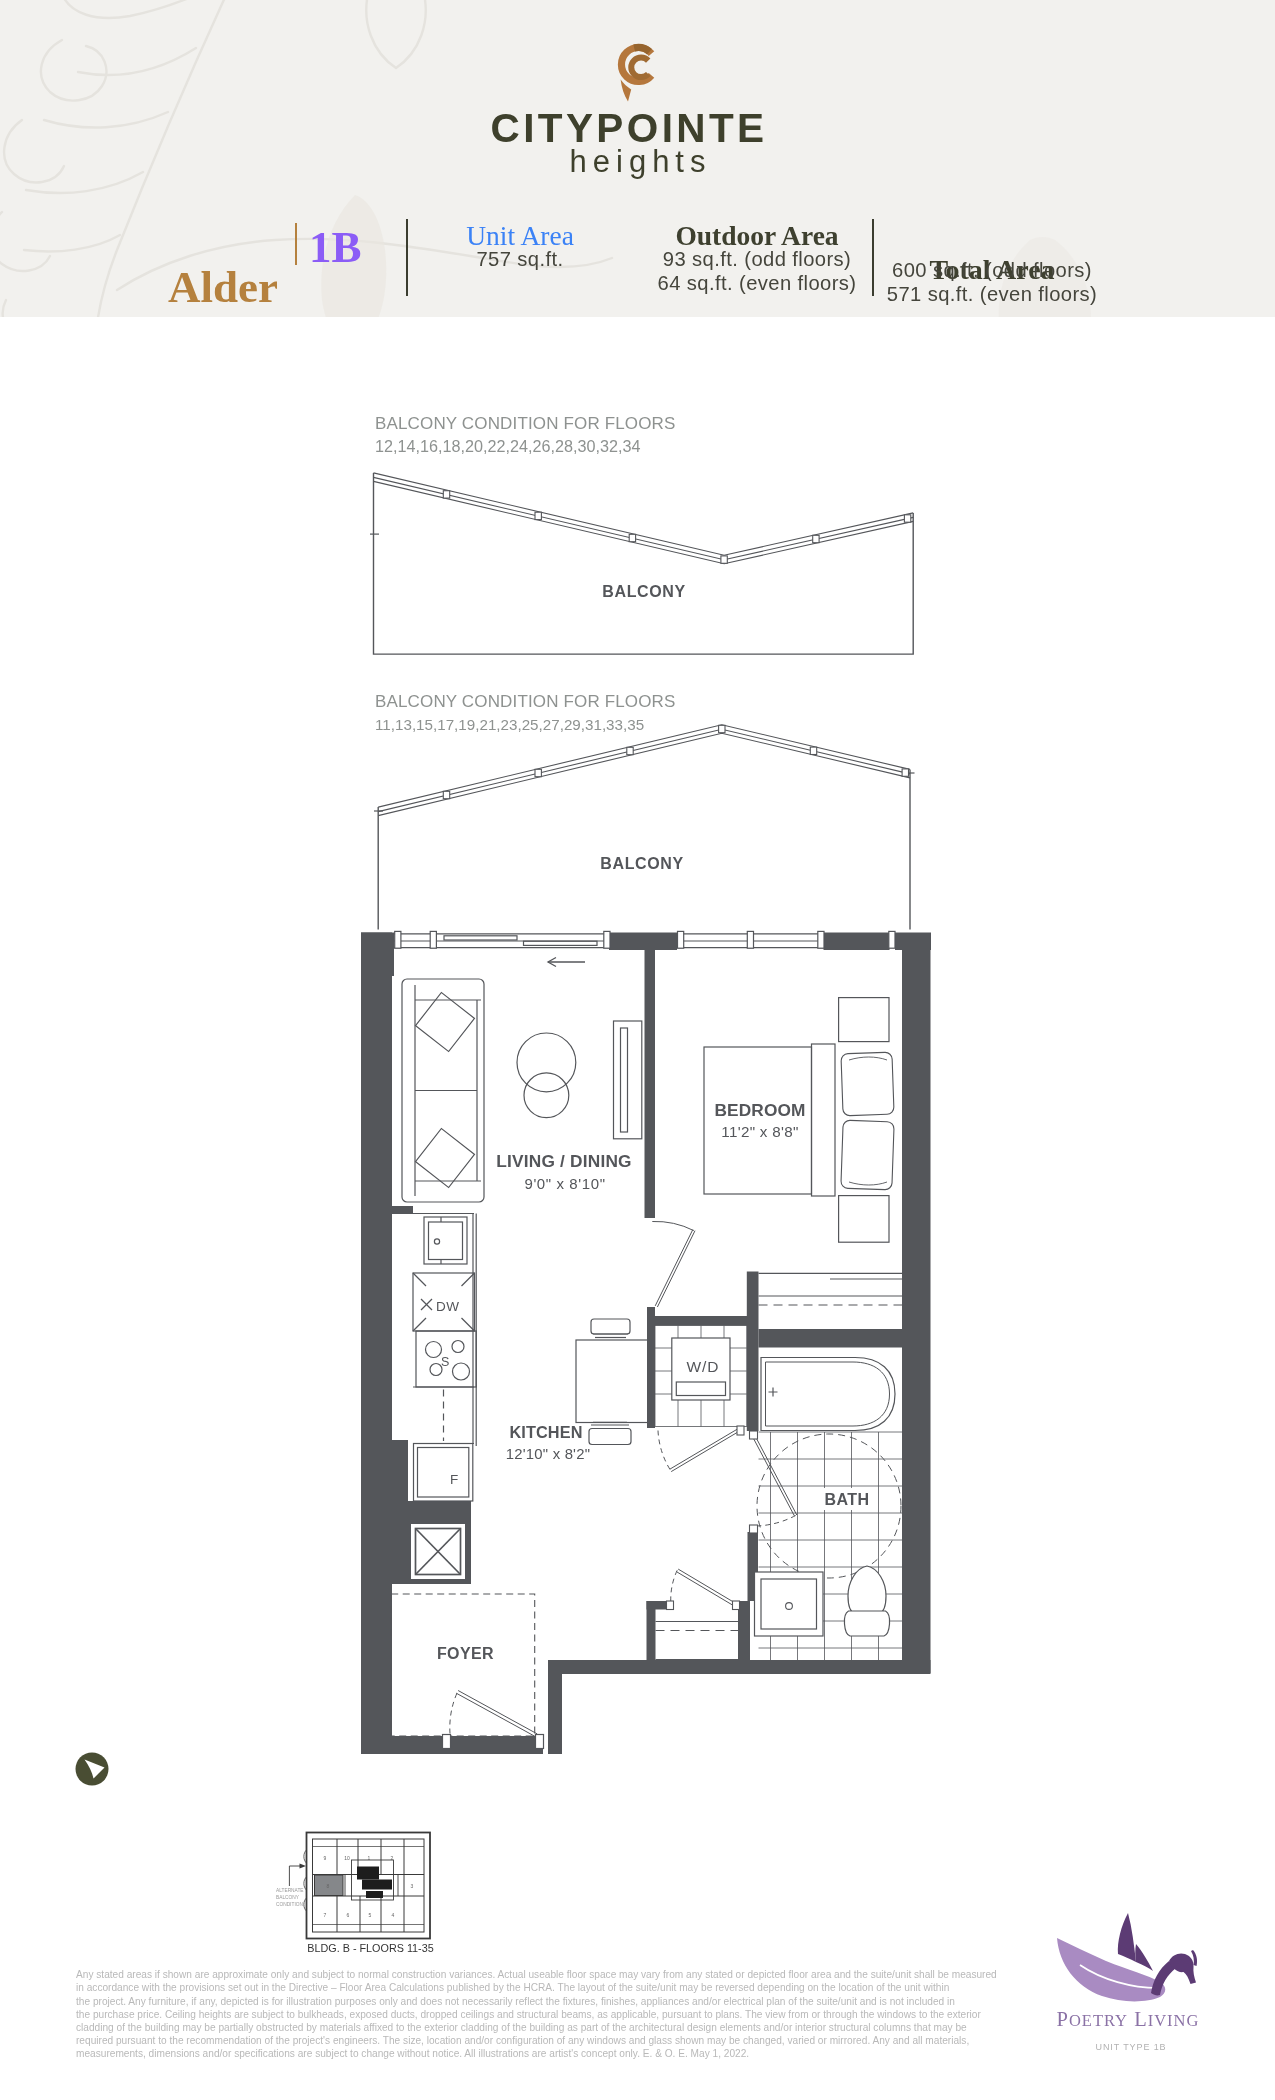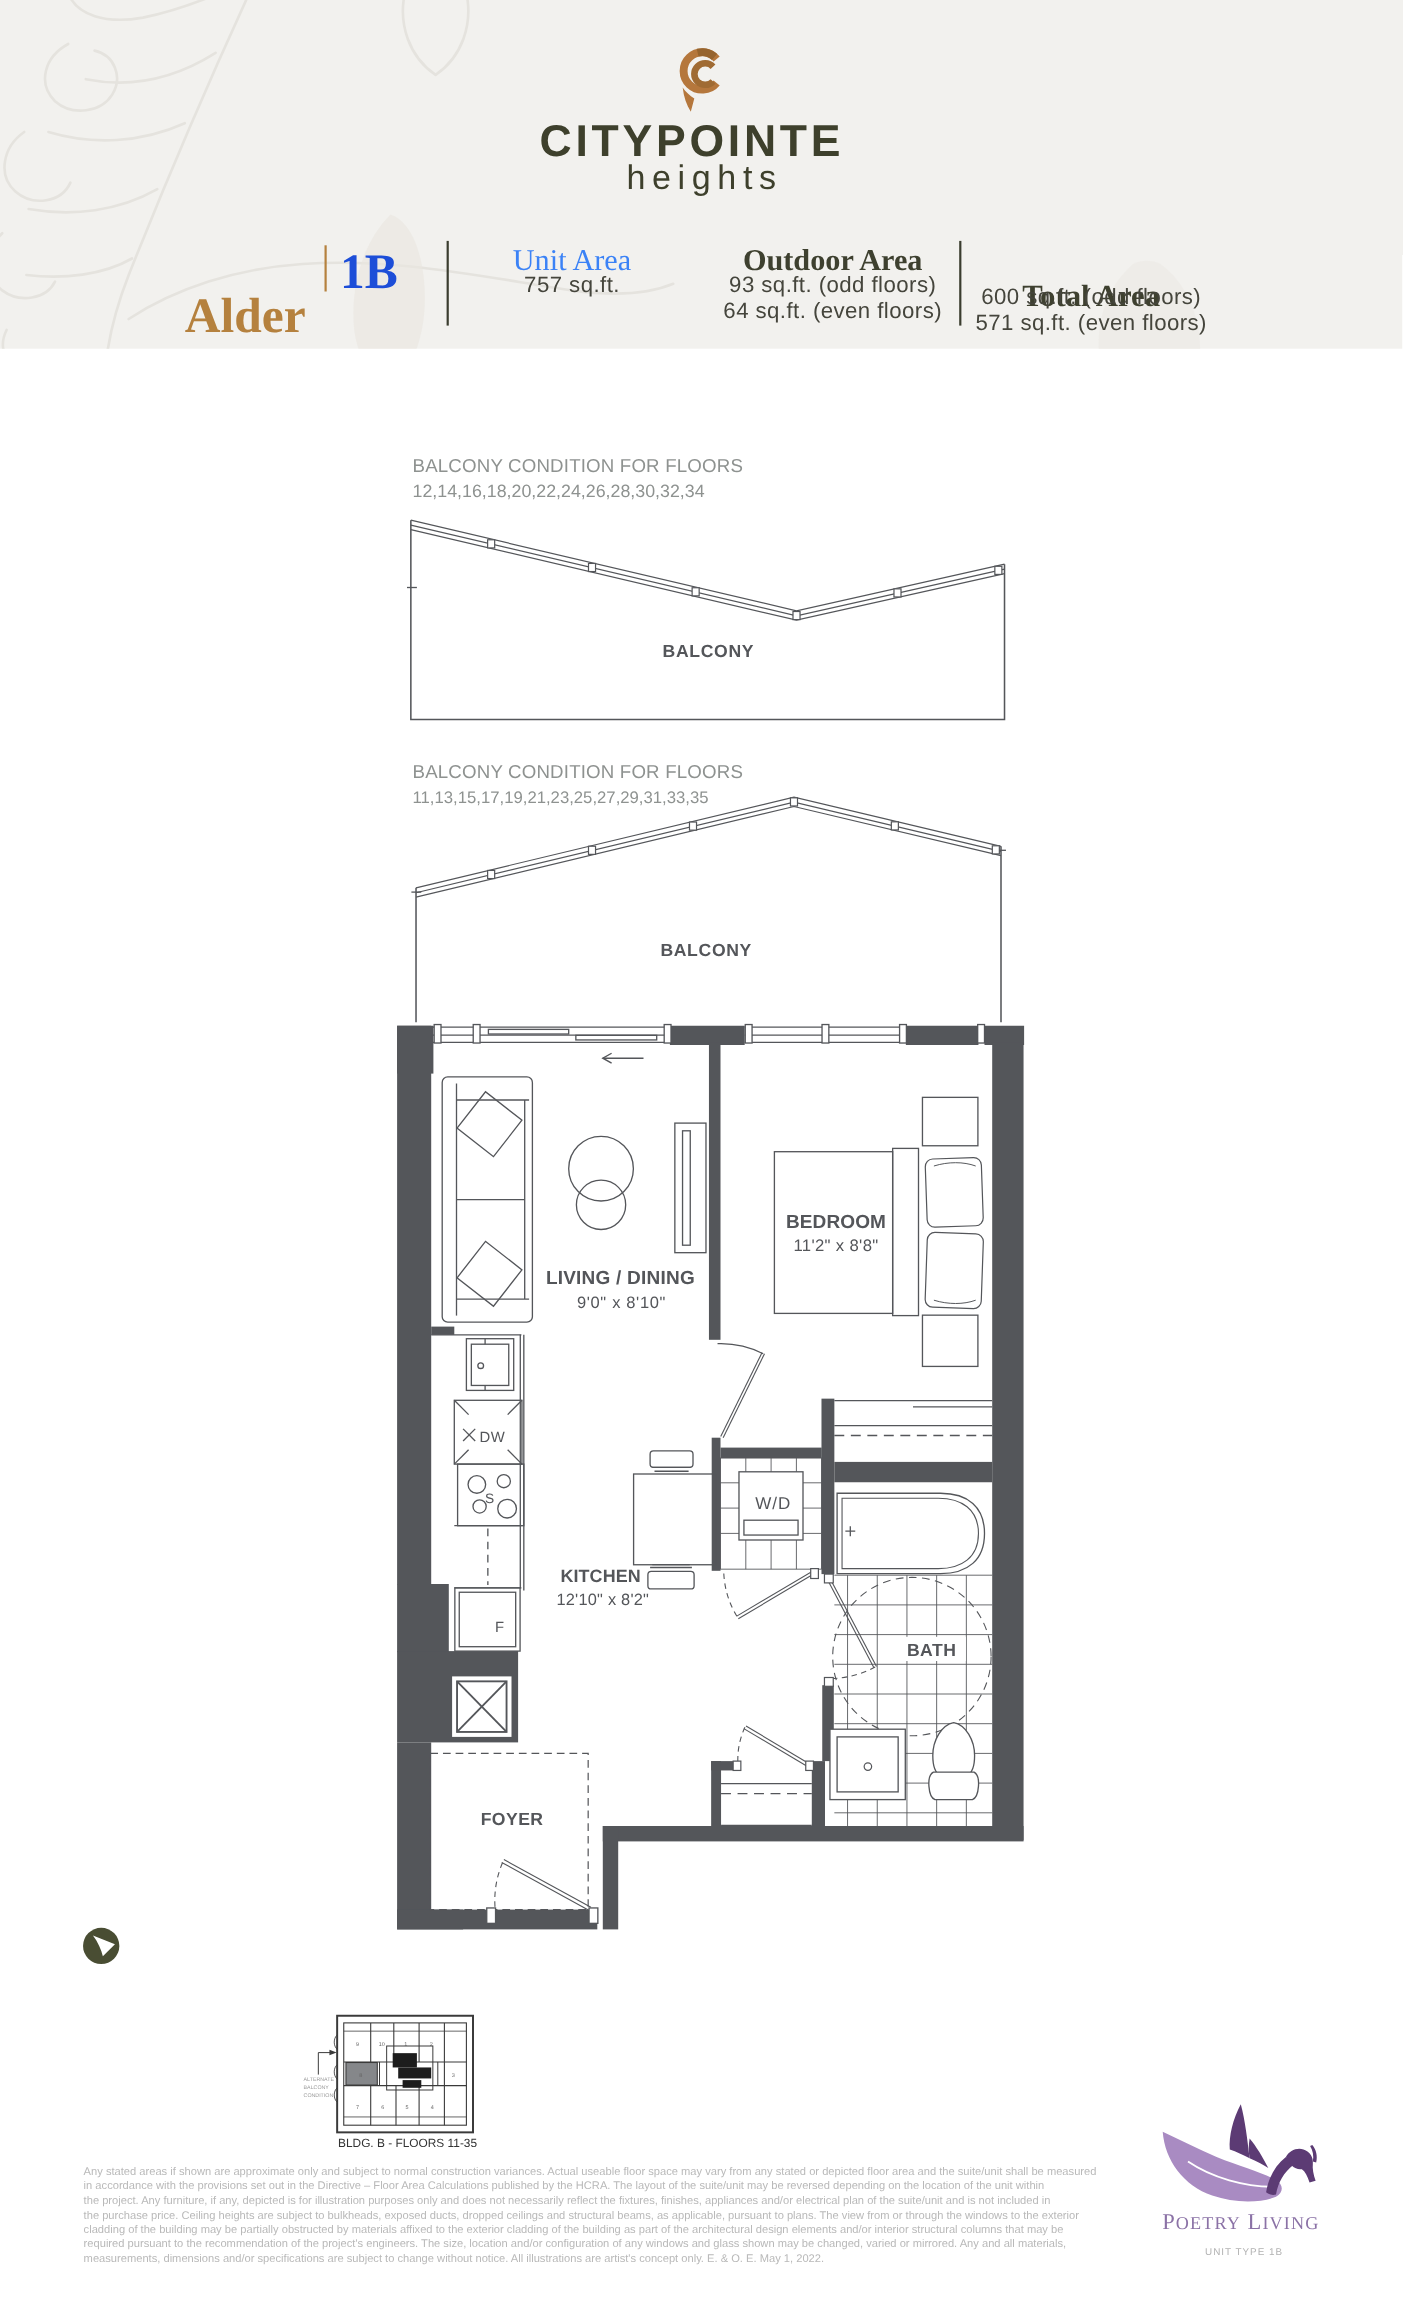--- a/index.html
+++ b/index.html
@@ -37,21 +37,21 @@
 </svg>
 
 <div class="abs ctr" style="left:0;top:104.5px;width:1258px;font-size:40.5px;font-weight:700;letter-spacing:3.4px;color:#3e402c;line-height:1.18;">CITYPOINTE</div>
 
 <div class="abs ctr" style="left:3px;top:143.5px;width:1275px;font-size:31px;font-weight:400;letter-spacing:6px;color:#3e402c;line-height:1.18;">heights</div>
 
 <div class="abs" style="left:168px;top:221px;font-family:'Liberation Serif',serif;font-size:45px;font-weight:700;color:#b5813e;margin-top:40px;">Alder</div>
 
 <div class="abs" style="left:295px;top:223px;width:2px;height:42px;background:#b5813e;"></div>
 
-<div class="abs" style="left:309px;top:221px;font-family:'Liberation Serif',serif;font-size:45px;font-weight:700;color:#1d4ed8;">1B</div>
+<div class="abs" style="left:309px;top:221px;font-family:'Liberation Serif',serif;font-size:45px;font-weight:700;color:#8b5cf6;">1B</div>
 
 <div class="abs" style="left:406px;top:219px;width:2px;height:77px;background:#3b3d2f;"></div>
 
 <div class="abs ctr" style="left:405px;top:222px;width:230px;font-family:'Liberation Serif',serif;font-size:27.5px;font-weight:400;color:#3b82f6;line-height:1;">Unit Area</div>
 
 <div class="abs ctr" style="left:405px;top:247px;width:230px;font-size:20.2px;letter-spacing:0.4px;color:#45453c;line-height:24.4px;">757 sq.ft.</div>
 
 <div class="abs" style="left:872px;top:219px;width:2px;height:77px;background:#3b3d2f;"></div>
 
 <div class="abs ctr" style="left:642px;top:222px;width:230px;font-family:'Liberation Serif',serif;font-size:27.5px;font-weight:700;color:#3e402f;line-height:1;">Outdoor Area</div>

